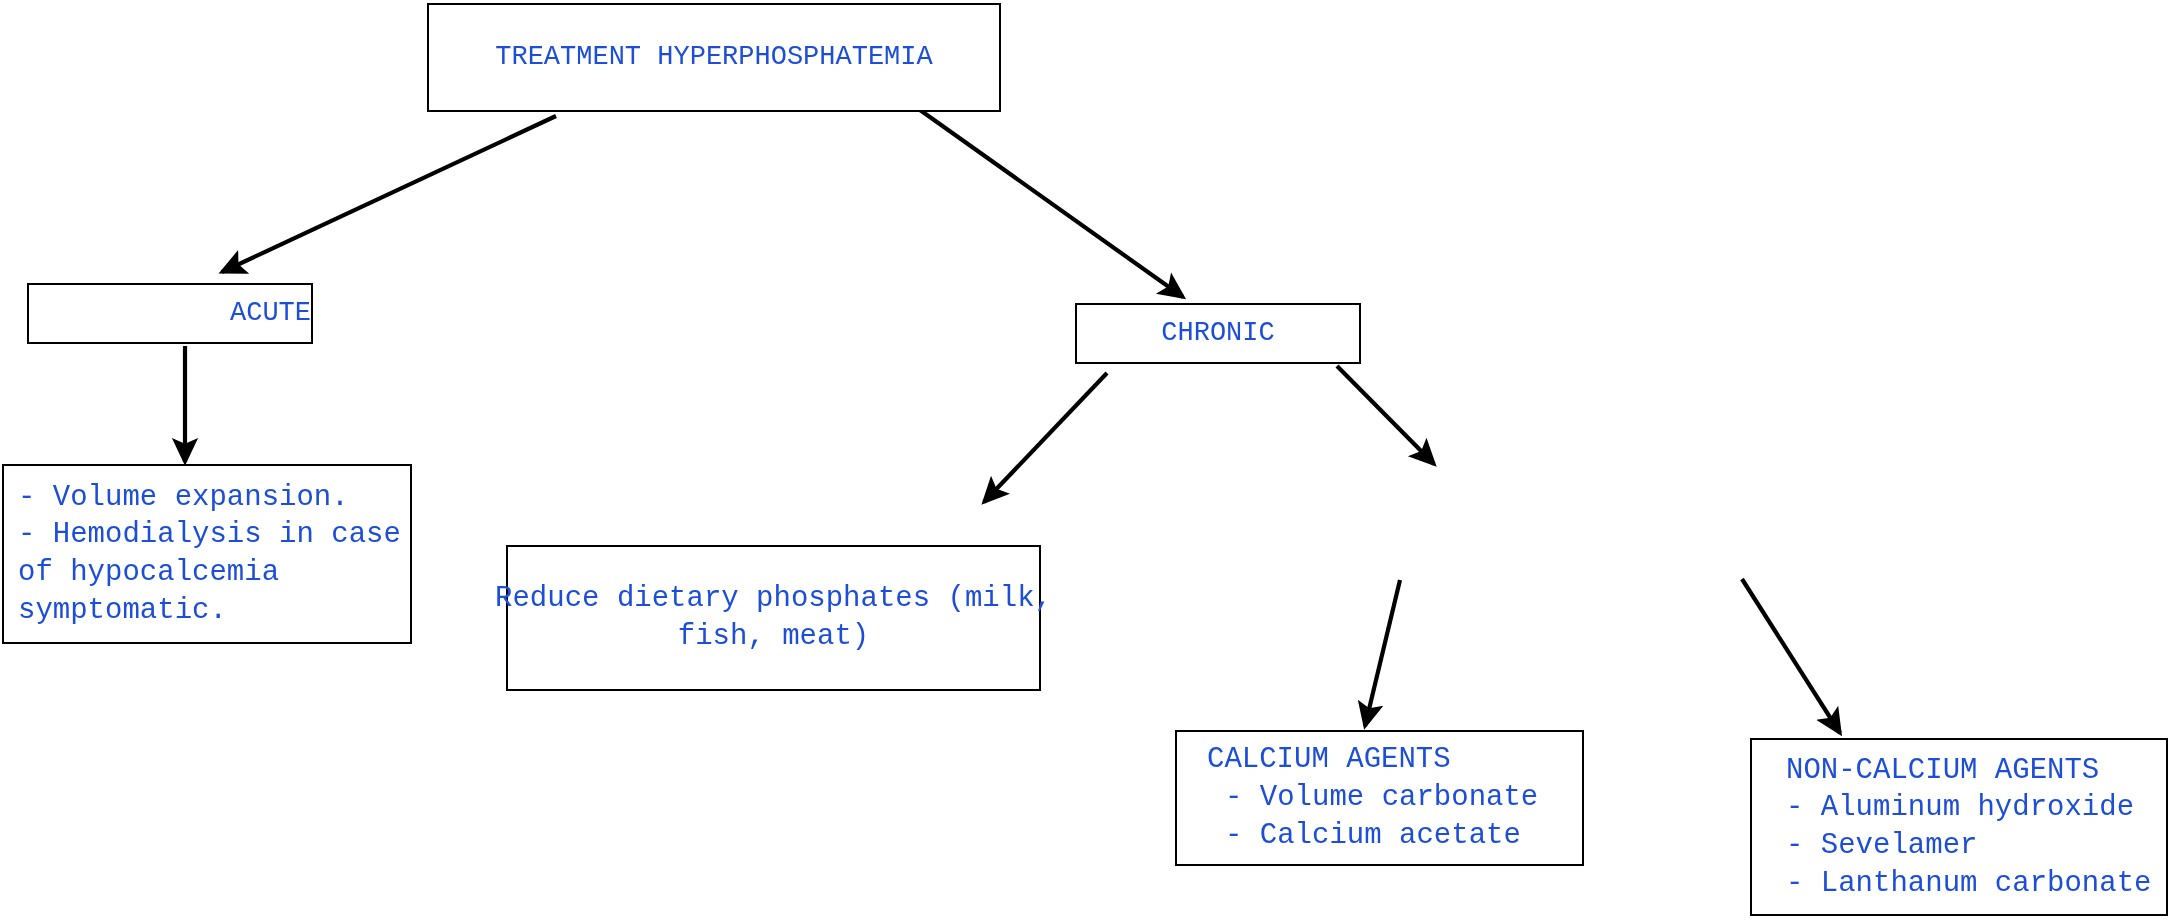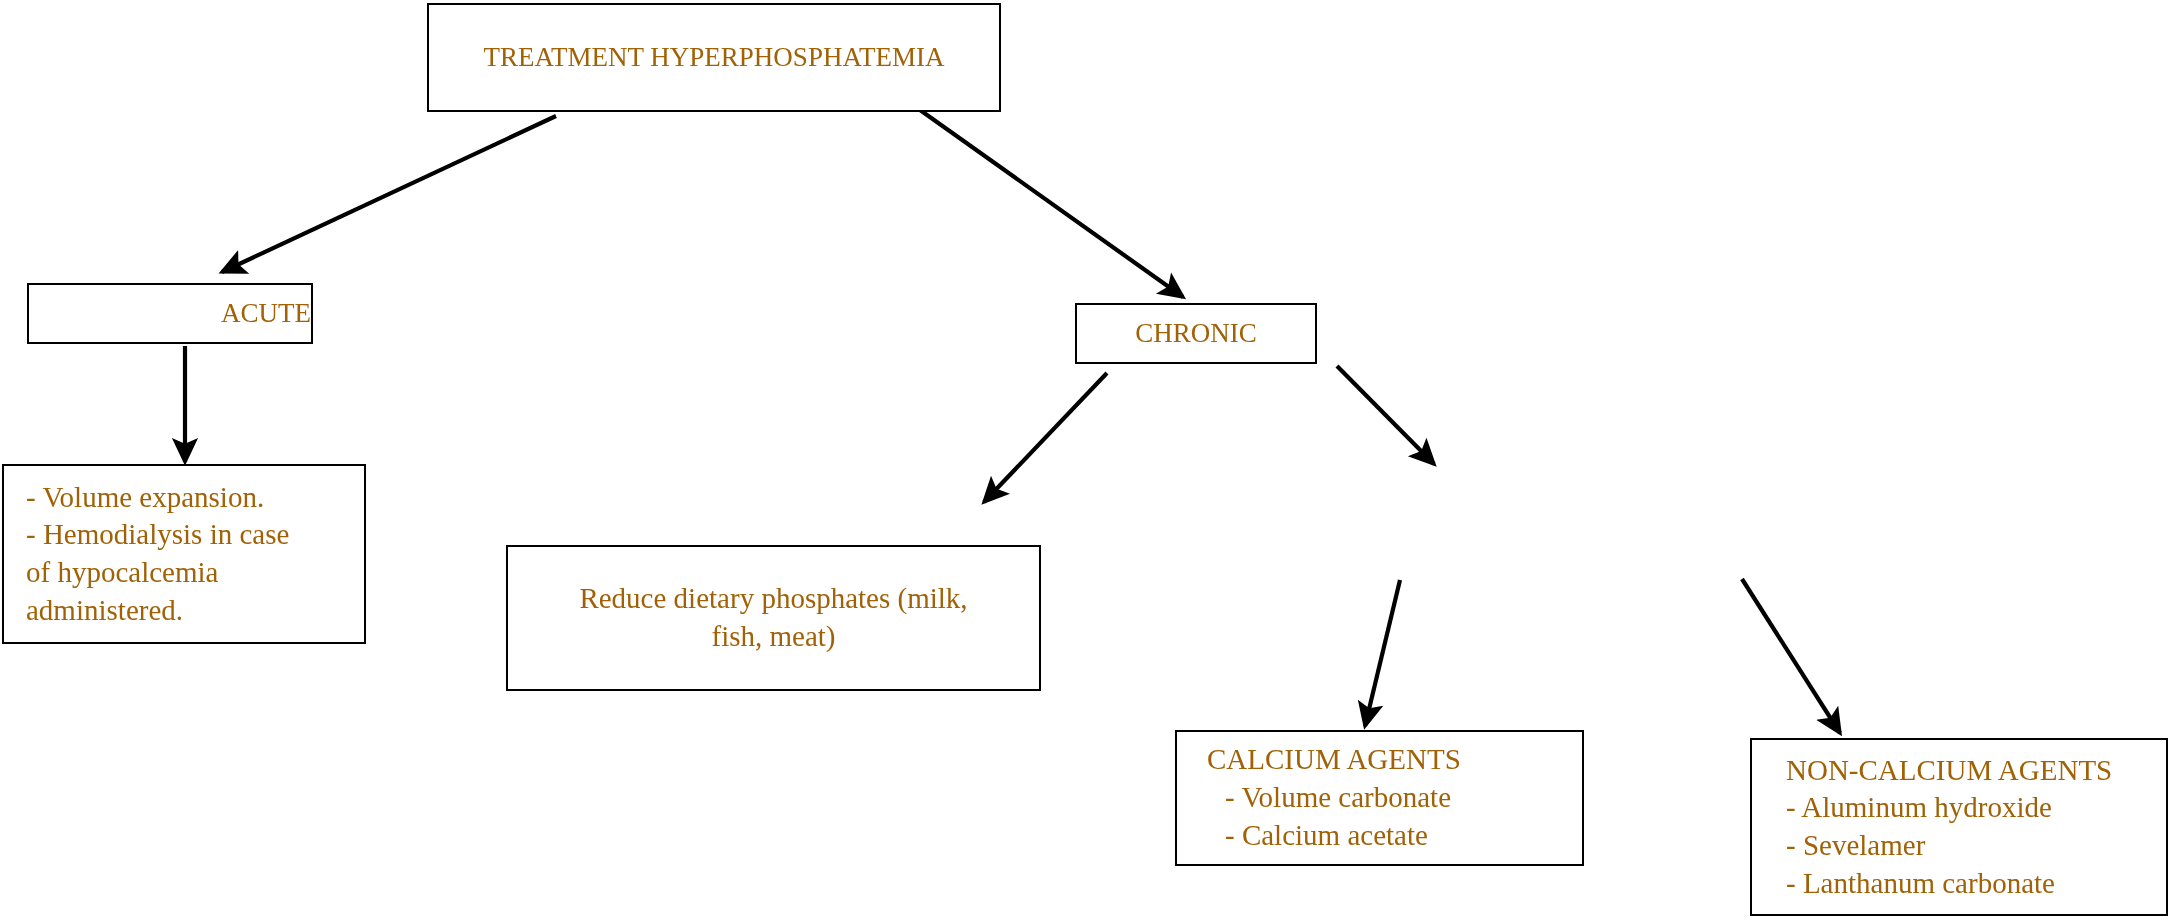--- a/index.html
+++ b/index.html
@@ -6,22 +6,22 @@
     margin: 0;
     padding: 0;
     background: #ffffff;
   }
   #canvas {
     position: relative;
     width: 2169px;
     height: 920px;
     background: #ffffff;
     overflow: hidden;
-    font-family: Liberation Serif, serif;
-    color: #a16207;
+    font-family: Liberation Mono, monospace;
+    color: #1d4ed8;
   }
   #arrow-layer {
     position: absolute;
     left: 0;
     top: 0;
     width: 2169px;
     height: 920px;
     pointer-events: none;
   }
   .node {
@@ -45,27 +45,27 @@
   #node-root {
     left: 427px; top: 3px; width: 574px; height: 109px;
     font-size: 27px;
   }
   #node-acute {
     left: 27px; top: 283px; width: 286px; height: 61px;
     font-size: 27px;
     align-items: flex-end;
   }
   #node-chronic {
-    left: 1075px; top: 303px; width: 242px; height: 61px;
+    left: 1075px; top: 303px; width: 286px; height: 61px;
     font-size: 27px;
   }
   #node-acute-treatment {
-    left: 2px; top: 464px; width: 364px; height: 180px;
+    left: 2px; top: 464px; width: 410px; height: 180px;
     font-size: 29px;
-    padding-left: 22px;
+    padding-left: 14px;
   }
   #node-diet {
     left: 506px; top: 545px; width: 535px; height: 146px;
     font-size: 29px;
     padding: 4px 12px;
   }
   #node-binders {
     left: 1270px; top: 477px; width: 586px; height: 101px;
     font-size: 29px;
   }
@@ -112,21 +112,21 @@
   </div>
 
   <div class="node align-center" id="node-chronic">
     <span class="line">CHRONIC</span>
   </div>
 
   <div class="node align-left" id="node-acute-treatment">
     <span class="line">- Volume expansion.</span>
     <span class="line">- Hemodialysis in case</span>
     <span class="line">of hypocalcemia</span>
-    <span class="line">administered.</span>
+    <span class="line">symptomatic.</span>
   </div>
 
   <div class="node align-center" id="node-diet">
     <span class="line">Reduce dietary phosphates (milk,</span>
     <span class="line">fish, meat)</span>
   </div>
 
 
   <div class="node align-left" id="node-calcium">
     <span class="line">CALCIUM AGENTS</span>

